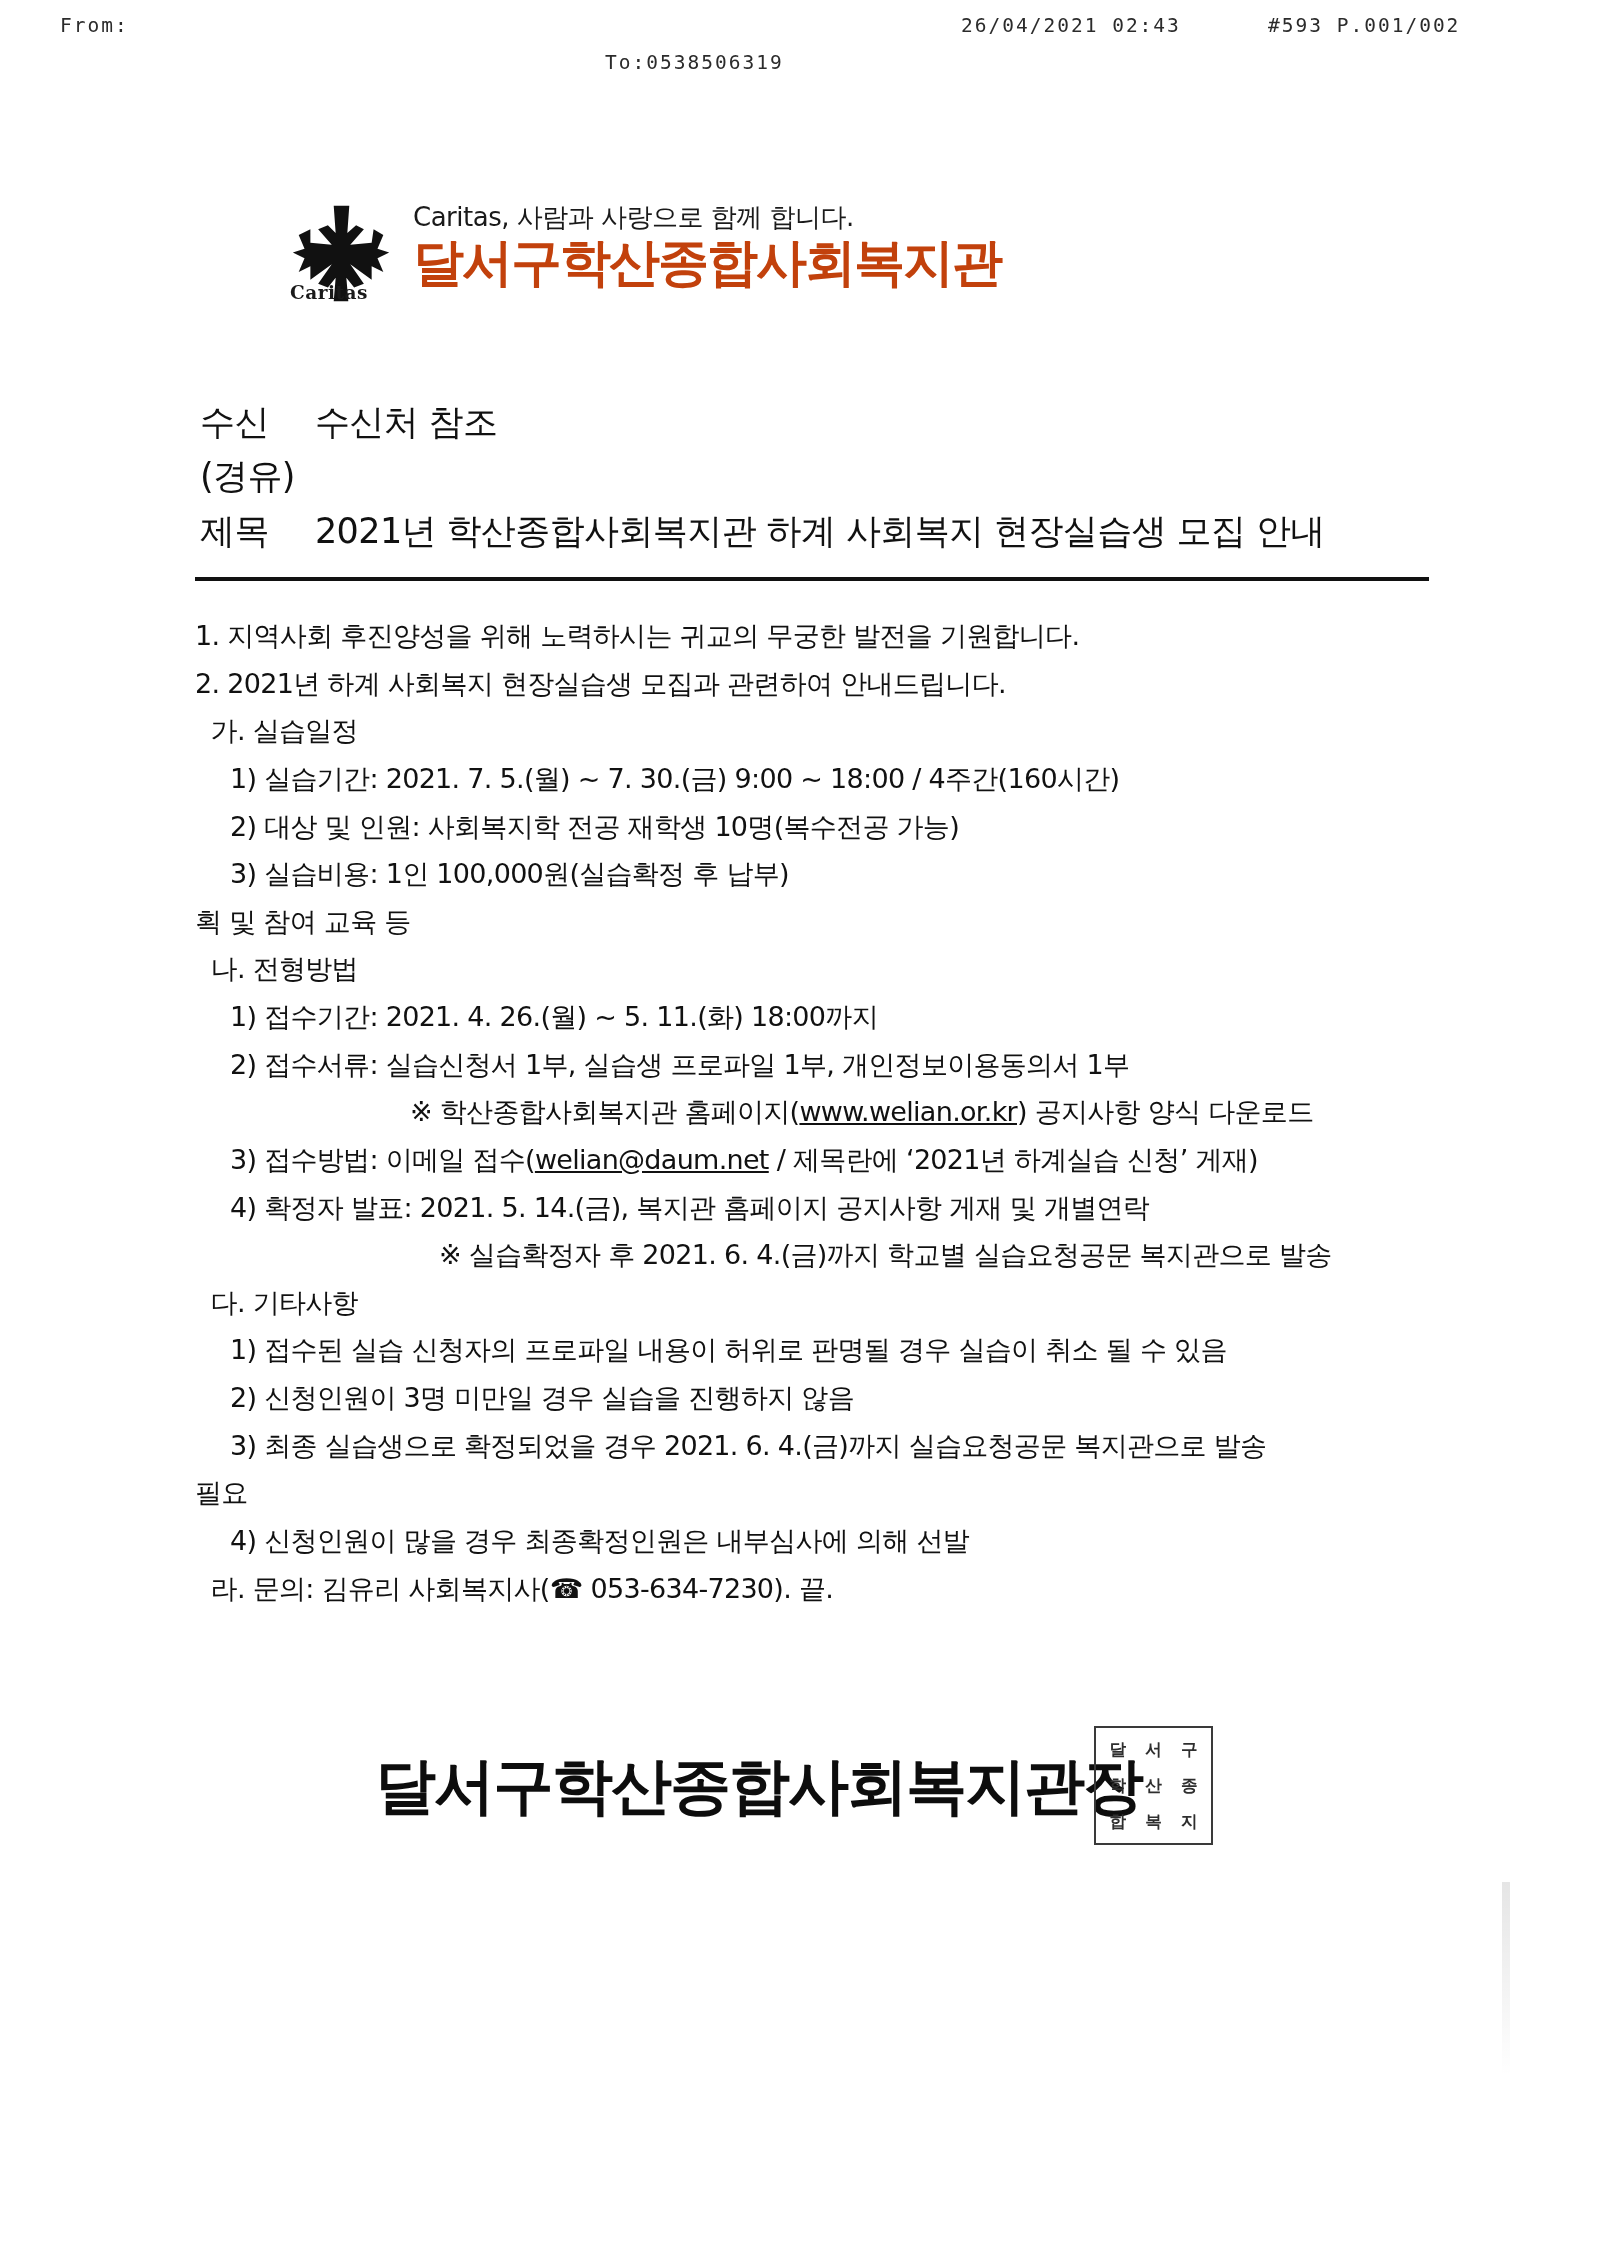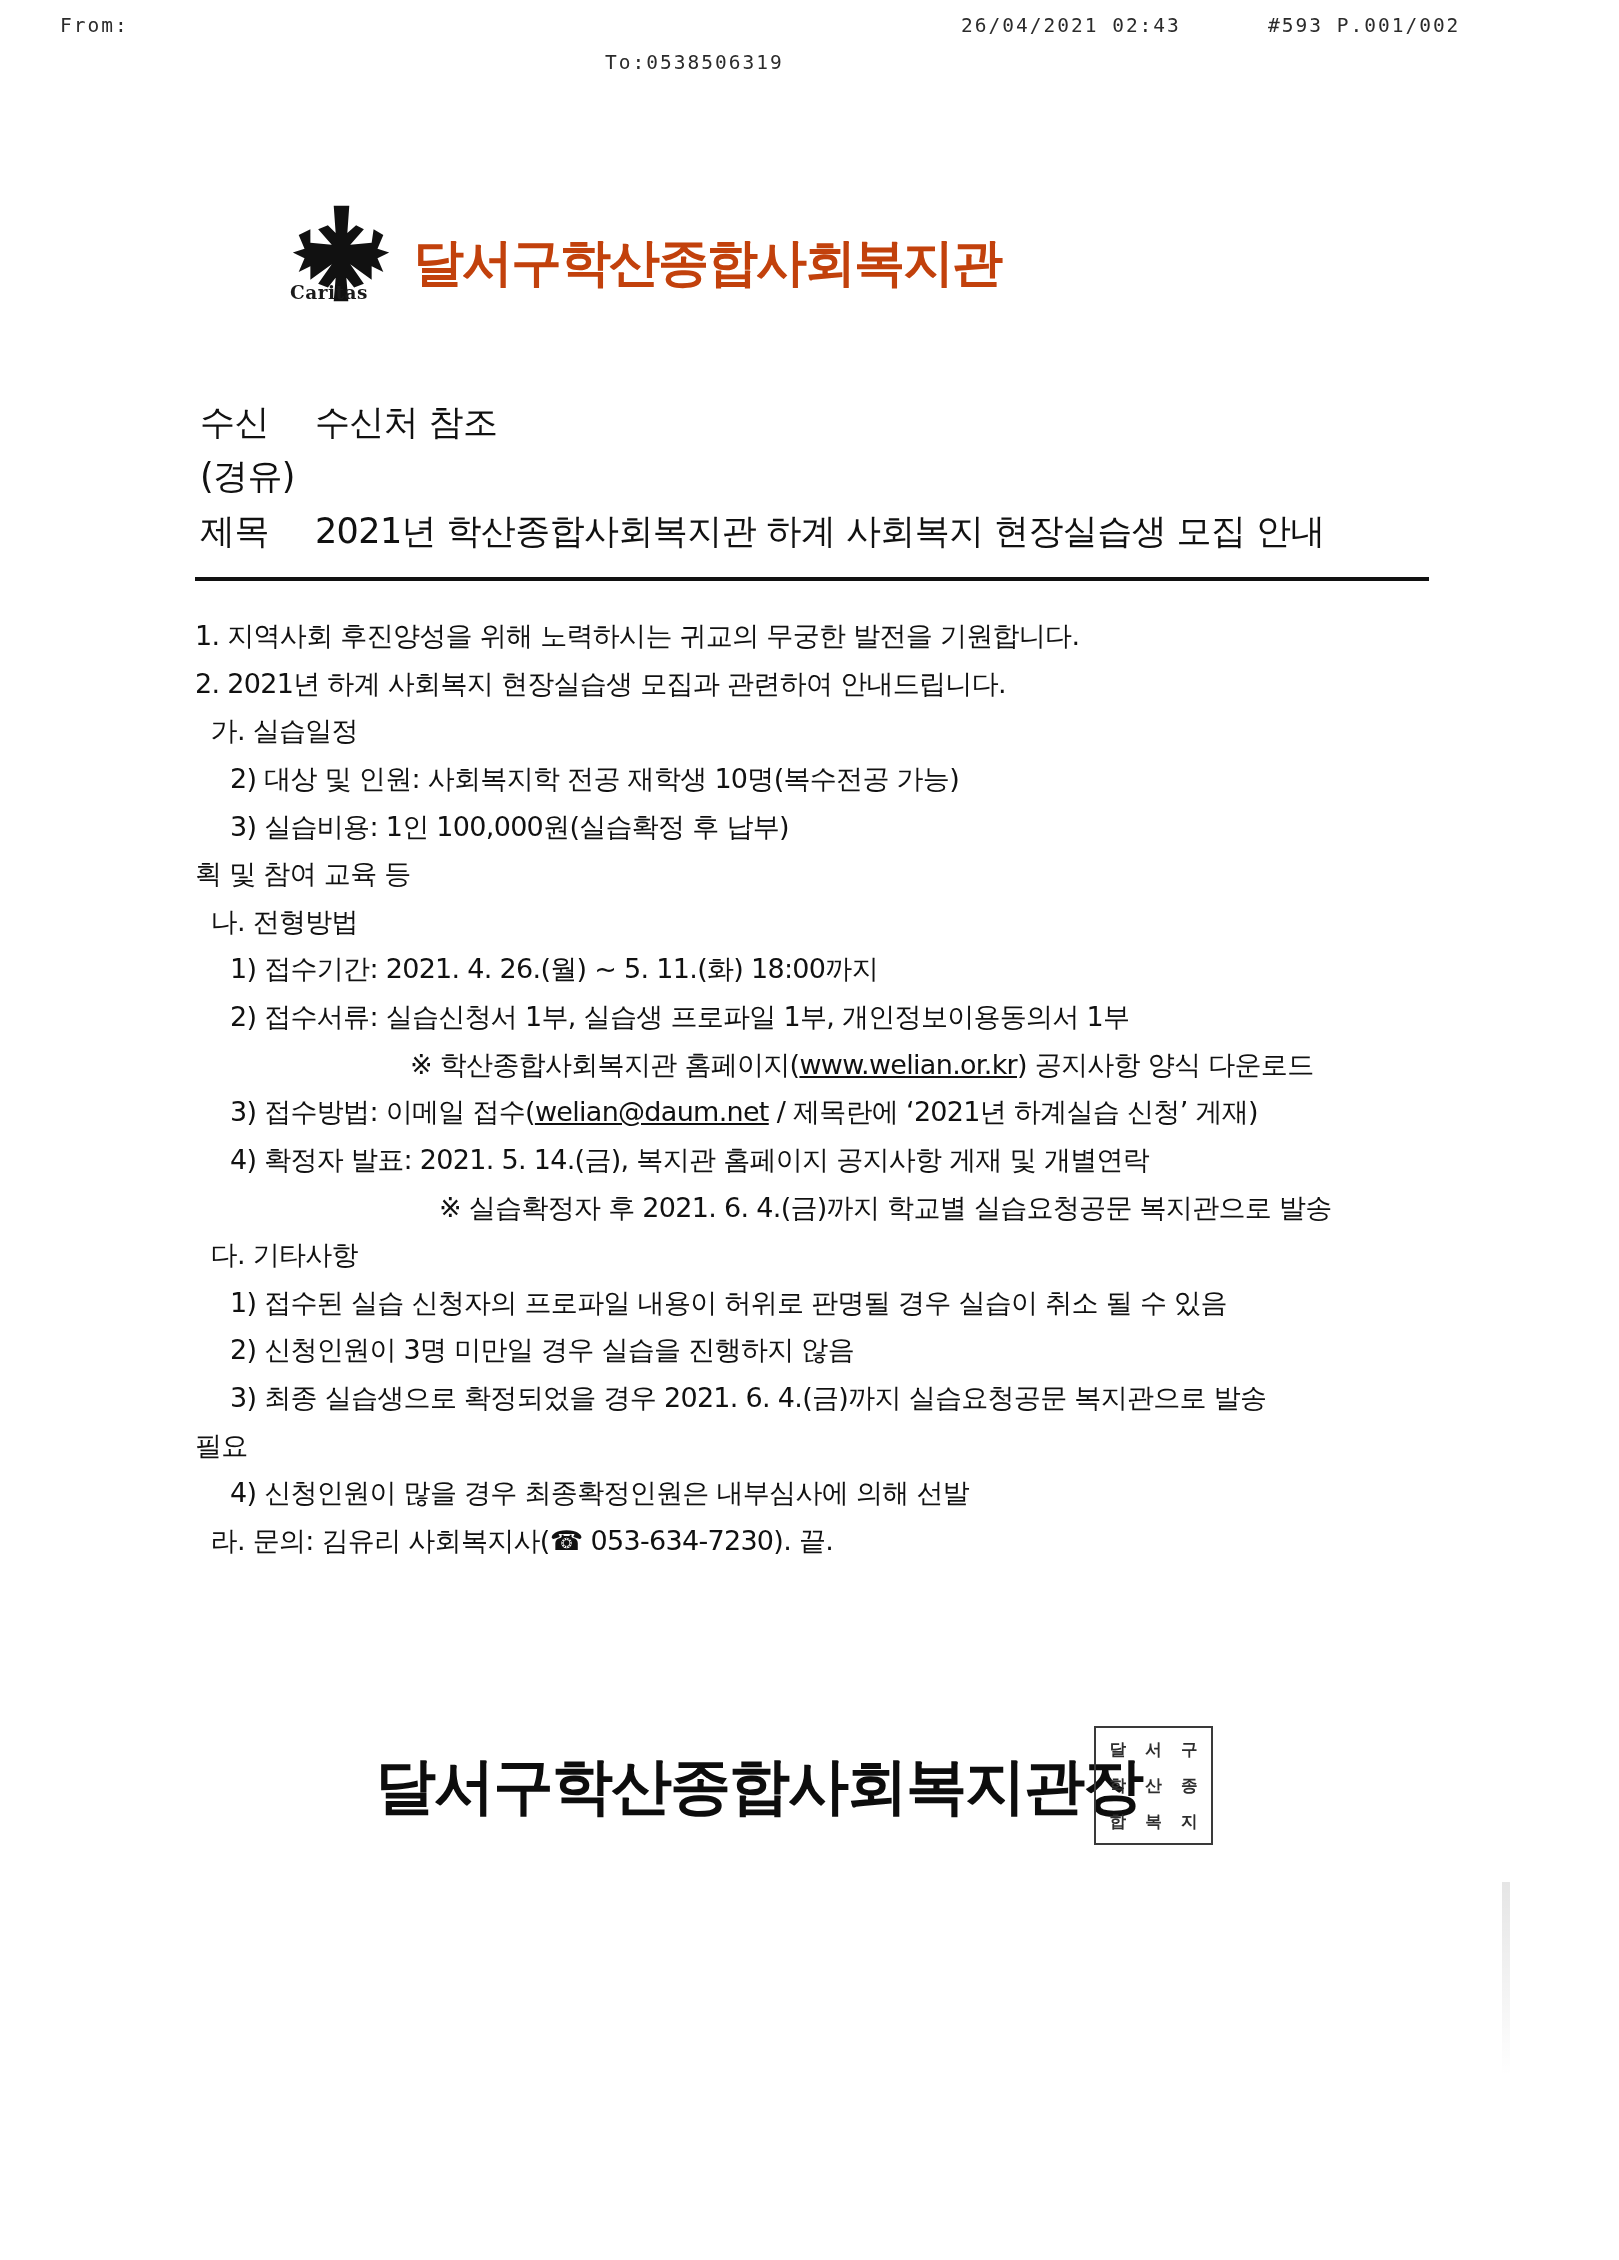--- a/index.html
+++ b/index.html
@@ -183,20 +183,21 @@
 <div class="logo-block">
   <div class="caritas-mark">
     <svg width="107" height="107" viewBox="0 0 110 110" aria-hidden="true">
       <g fill="#111111">
 
         <path d="M47 6 L63 6 L61 34 L70 26 L78 30 L64 46 L86 44 L88 30 L98 36 L92 50 L104 54 L92 60 L98 74 L86 68 L86 82 L64 66 L78 86 L68 90 L60 80 L62 104 L47 104 L49 80 L41 90 L31 86 L45 66 L23 82 L23 68 L11 74 L17 60 L5 54 L17 50 L11 36 L23 30 L23 44 L45 46 L31 30 L41 26 L49 34 Z"></path>
       </g>
     </svg>
   </div>
   <div class="caritas-word">Caritas</div>
+  <div class="slogan">Caritas, 사람과 사랑으로 함께 합니다.</div>
   <div class="org-name">달서구학산종합사회복지관</div>
 </div>
 
 <div class="doc-head">
   <div class="row">
     <span class="label">수신</span>
     <span class="gap-sm"></span>
     <span>수신처 참조</span>
   </div>
   <div class="row">(경유)</div>
@@ -206,20 +207,21 @@
     <span>2021년 학산종합사회복지관 하계 사회복지 현장실습생 모집 안내</span>
   </div>
 </div>
 
 <div class="divider"></div>
 
 <div class="doc-body" id="doc-body">
     <p class="i0">1. 지역사회 후진양성을 위해 노력하시는 귀교의 무궁한 발전을 기원합니다.</p>
     <p class="i0">2. 2021년 하계 사회복지 현장실습생 모집과 관련하여 안내드립니다.</p>
     <p class="i1">가. 실습일정</p>
+    <p class="i2">1) 실습기간: 2021. 7. 5.(월) ~ 7. 30.(금) 9:00 ~ 18:00 / 4주간(160시간)</p>
     <p class="i2">2) 대상 및 인원: 사회복지학 전공 재학생 10명(복수전공 가능)</p>
     <p class="i2">3) 실습비용: 1인 100,000원(실습확정 후 납부)</p>
     <p class="i0">획 및 참여 교육 등</p>
     <p class="i1">나. 전형방법</p>
     <p class="i2">1) 접수기간: 2021. 4. 26.(월) ~ 5. 11.(화) 18:00까지</p>
     <p class="i2">2) 접수서류: 실습신청서 1부, 실습생 프로파일 1부, 개인정보이용동의서 1부</p>
     <p class="i3">※ 학산종합사회복지관 홈페이지(<span class="u">www.welian.or.kr</span>) 공지사항 양식 다운로드</p>
     <p class="i2">3) 접수방법: 이메일 접수(<span class="u">welian@daum.net</span> / 제목란에 ‘2021년 하계실습 신청’ 게재)</p>
     <p class="i2">4) 확정자 발표: 2021. 5. 14.(금), 복지관 홈페이지 공지사항 게재 및 개별연락</p>
     <p class="i4">※ 실습확정자 후 2021. 6. 4.(금)까지 학교별 실습요청공문 복지관으로 발송</p>

